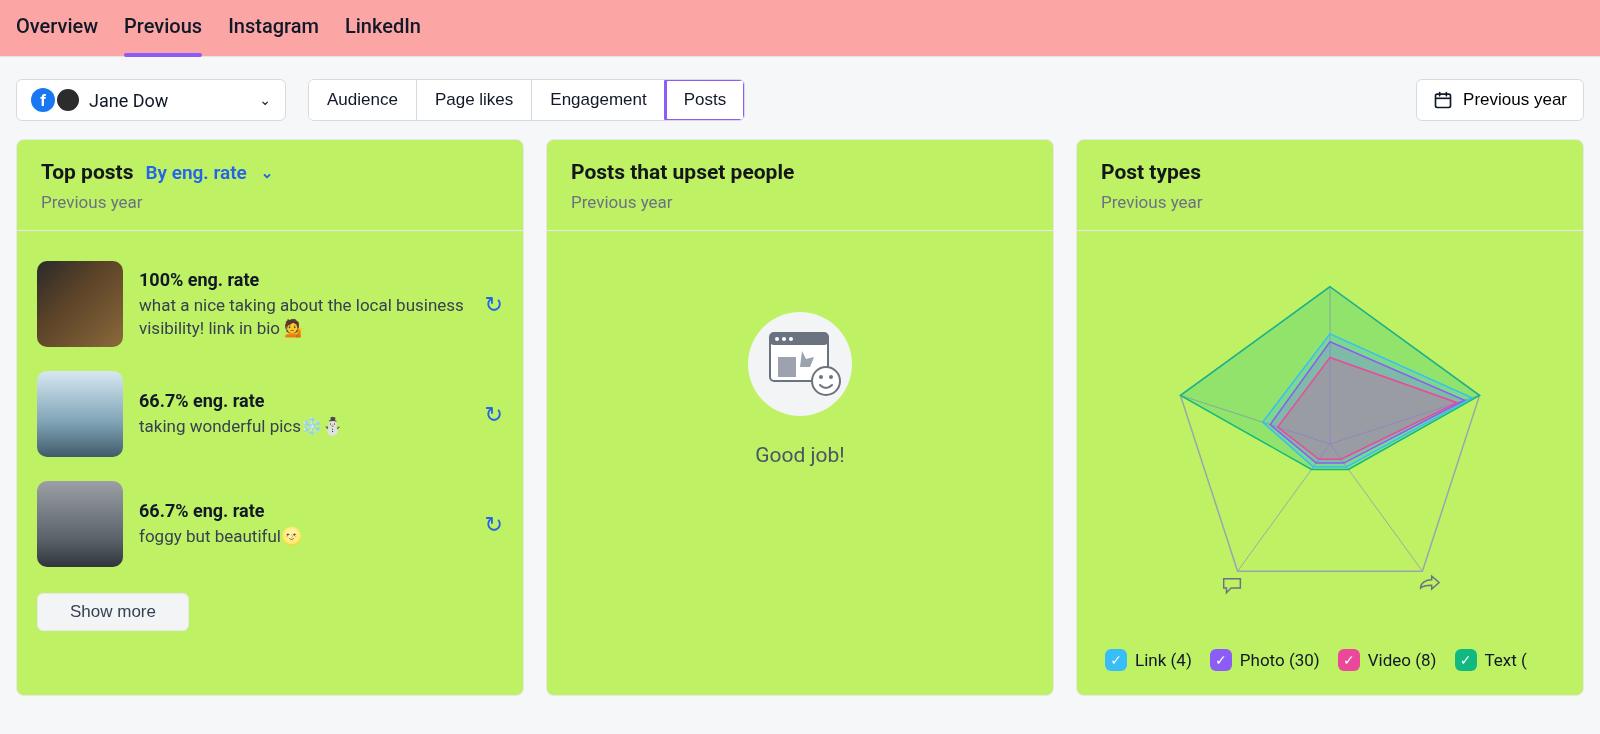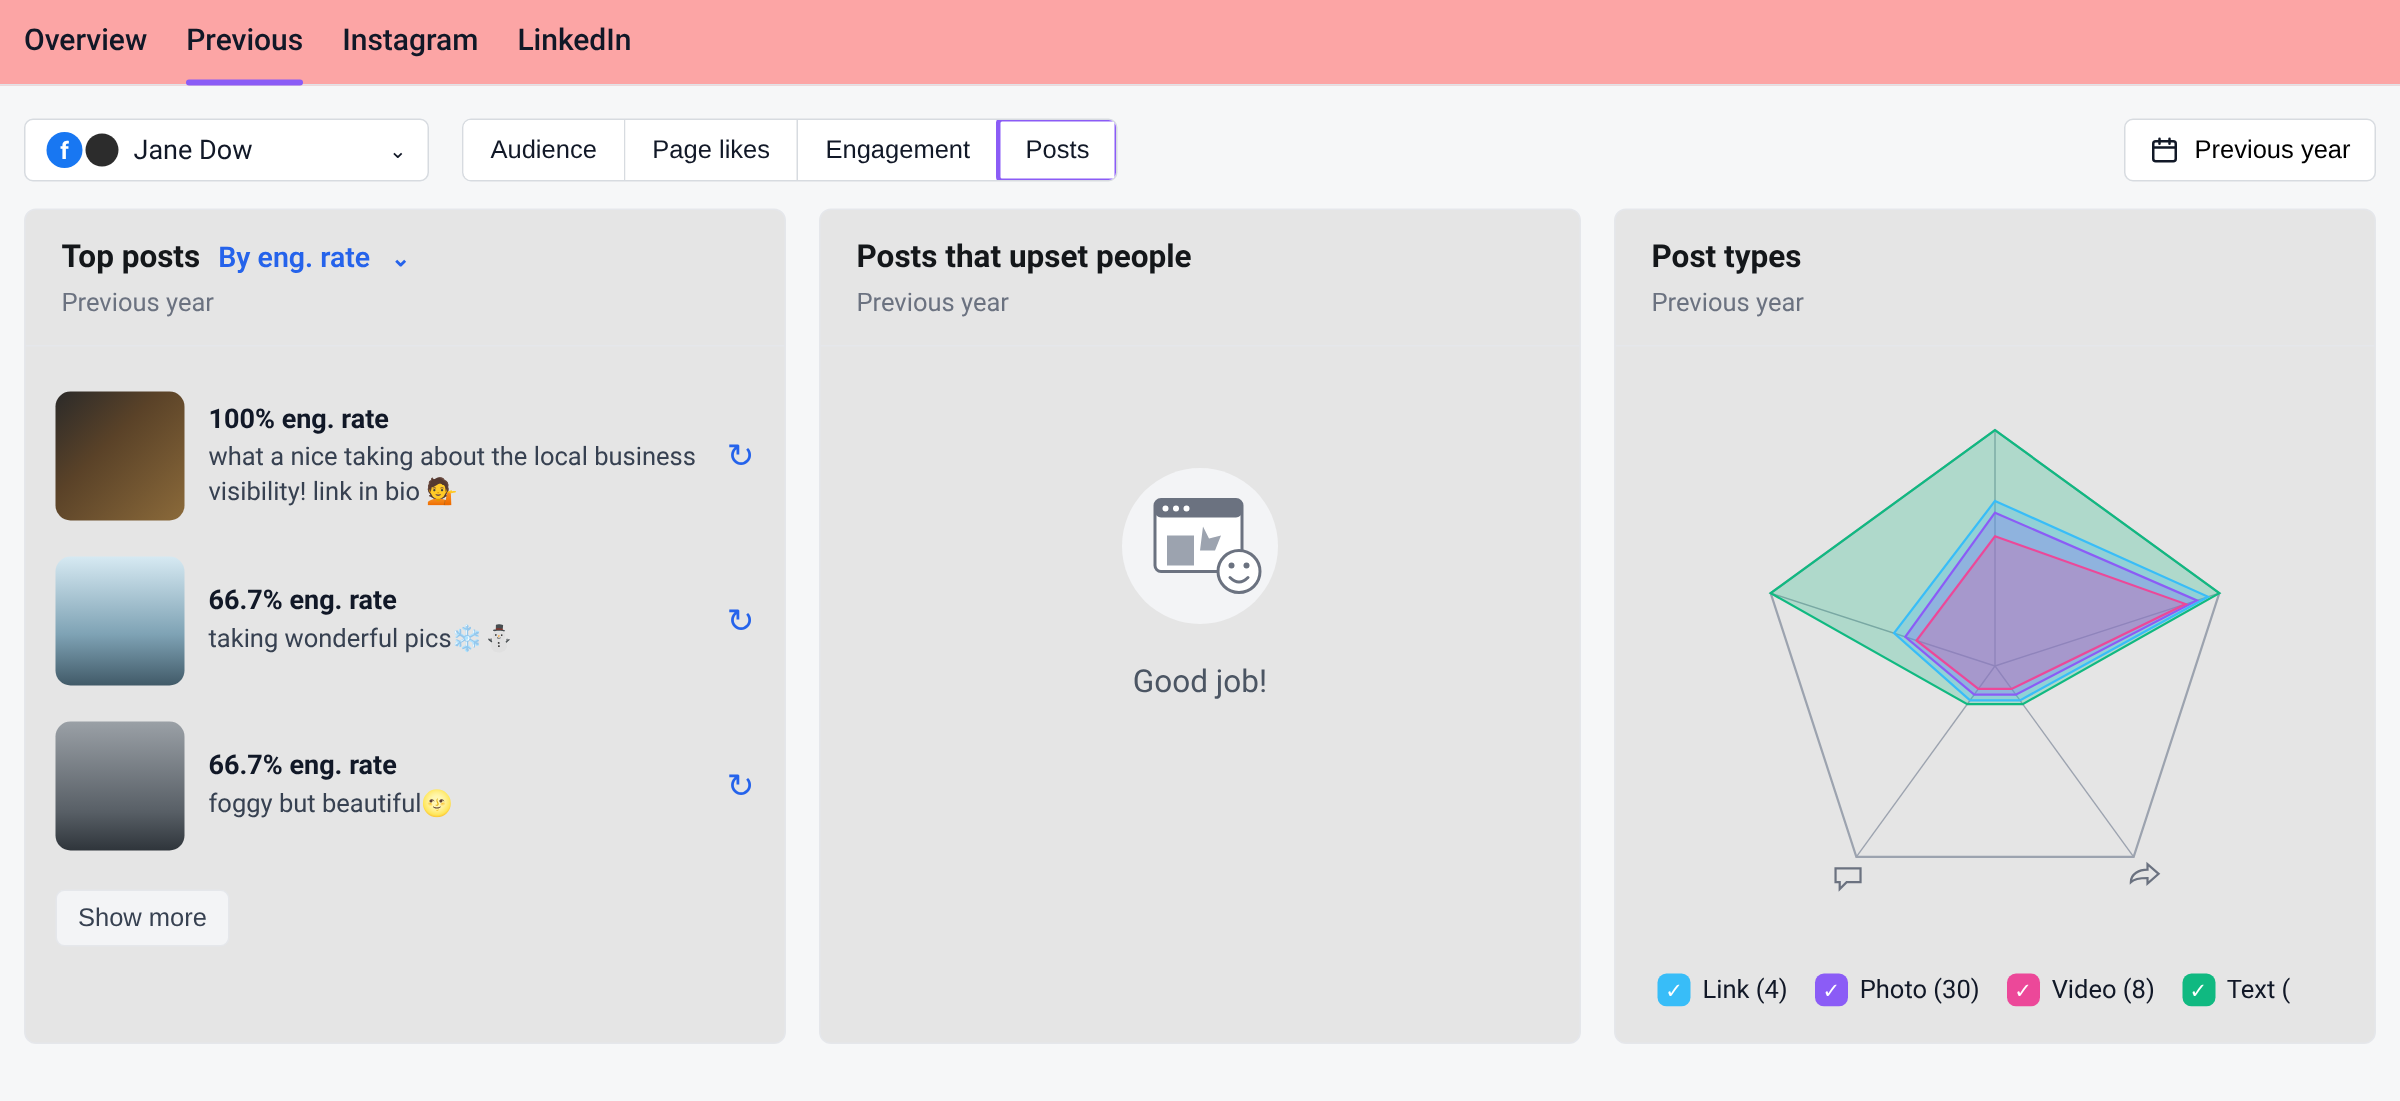--- a/index.html
+++ b/index.html
@@ -104,21 +104,21 @@
   }
 
   
   .cards {
     display: grid;
     grid-template-columns: 1fr 1fr 1fr;
     gap: 22px;
     padding: 0 16px 24px 16px;
   }
   .card {
-    background: #e5e5e5;
+    background: #bef264;
     border: 1px solid #e5e7eb;
     border-radius: 8px;
     overflow: hidden;
   }
   .card-header {
     padding: 20px 24px 18px 24px;
     border-bottom: 1px solid #e5e7eb;
   }
   .card-title {
     font-size: 21px;
@@ -138,21 +138,21 @@
   .post-info { flex: 1; }
   .post-rate { font-weight: 700; font-size: 18px; }
   .post-text { font-size: 17px; color: #374151; margin-top: 4px; line-height: 1.35; }
   .refresh-btn { color: #2563eb; font-size: 22px; cursor: pointer; flex: none; }
 
   .show-more {
     display: inline-block;
     background: #f3f4f6;
     border: 1px solid #e5e7eb;
     border-radius: 6px;
-    padding: 8px 14px;
+    padding: 8px 32px;
     font-size: 17px;
     color: #374151;
     cursor: pointer;
     margin-top: 14px;
   }
 
   .empty-state { text-align: center; padding: 60px 20px 40px; color: #374151; }
   .empty-title { font-size: 21px; font-weight: 400; color: #4b5563; margin-top: 20px; }
   .empty-sub { font-size: 17px; color: #6b7280; margin-top: 12px; }
   .empty-illustration { width: 120px; height: 110px; margin: 0 auto; }

